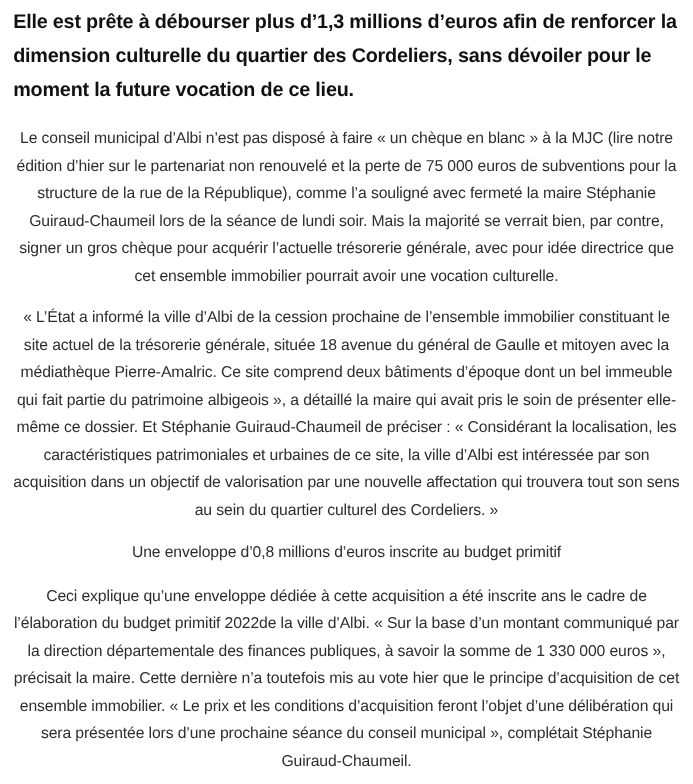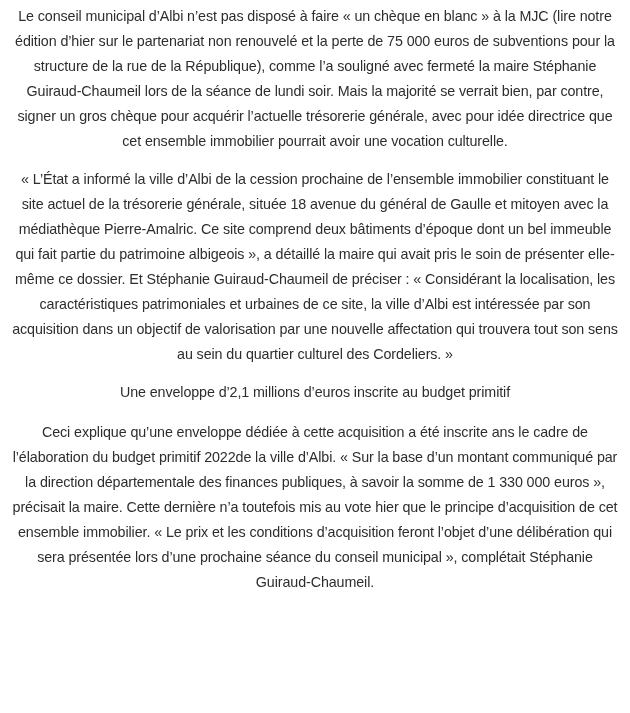--- a/index.html
+++ b/index.html
@@ -35,21 +35,22 @@
     text-align: center;
   }
   .intertitle {
     margin-bottom: 15px;
   }
 </style>
 </head>
 <body>
 
 <div class="page" style="--bg-color: #ffffff; --headline-color: #111111; --text-color: #2d2d2d;">
+  <h1 class="headline">Elle est prête à débourser plus d’1,3 millions d’euros afin de renforcer la dimension culturelle du quartier des Cordeliers, sans dévoiler pour le moment la future vocation de ce lieu.</h1>
 
   <p class="para">Le conseil municipal d’Albi n’est pas disposé à faire « un chèque en blanc » à la MJC (lire notre édition d’hier sur le partenariat non renouvelé et la perte de 75 000 euros de subventions pour la structure de la rue de la République), comme l’a souligné avec fermeté la maire Stéphanie Guiraud-Chaumeil lors de la séance de lundi soir. Mais la majorité se verrait bien, par contre, signer un gros chèque pour acquérir l’actuelle trésorerie générale, avec pour idée directrice que cet ensemble immobilier pourrait avoir une vocation culturelle.</p>
 
   <p class="para">« L’État a informé la ville d’Albi de la cession prochaine de l’ensemble immobilier constituant le site actuel de la trésorerie générale, située 18 avenue du général de Gaulle et mitoyen avec la médiathèque Pierre-Amalric. Ce site comprend deux bâtiments d’époque dont un bel immeuble qui fait partie du patrimoine albigeois », a détaillé la maire qui avait pris le soin de présenter elle-même ce dossier. Et Stéphanie Guiraud-Chaumeil de préciser : « Considérant la localisation, les caractéristiques patrimoniales et urbaines de ce site, la ville d’Albi est intéressée par son acquisition dans un objectif de valorisation par une nouvelle affectation qui trouvera tout son sens au sein du quartier culturel des Cordeliers. »</p>
 
-  <p class="para intertitle">Une enveloppe d’2,1 millions d’euros inscrite au budget primitif</p>
+  <p class="para intertitle">Une enveloppe d’0,8 millions d’euros inscrite au budget primitif</p>
 
   <p class="para">Ceci explique qu’une enveloppe dédiée à cette acquisition a été inscrite ans le cadre de l’élaboration du budget primitif 2022de la ville d’Albi. « Sur la base d’un montant communiqué par la direction départementale des finances publiques, à savoir la somme de 1 330 000 euros », précisait la maire. Cette dernière n’a toutefois mis au vote hier que le principe d’acquisition de cet ensemble immobilier. « Le prix et les conditions d’acquisition feront l’objet d’une délibération qui sera présentée lors d’une prochaine séance du conseil municipal », complétait Stéphanie Guiraud-Chaumeil.</p>
 </div>
 
 </body></html>

